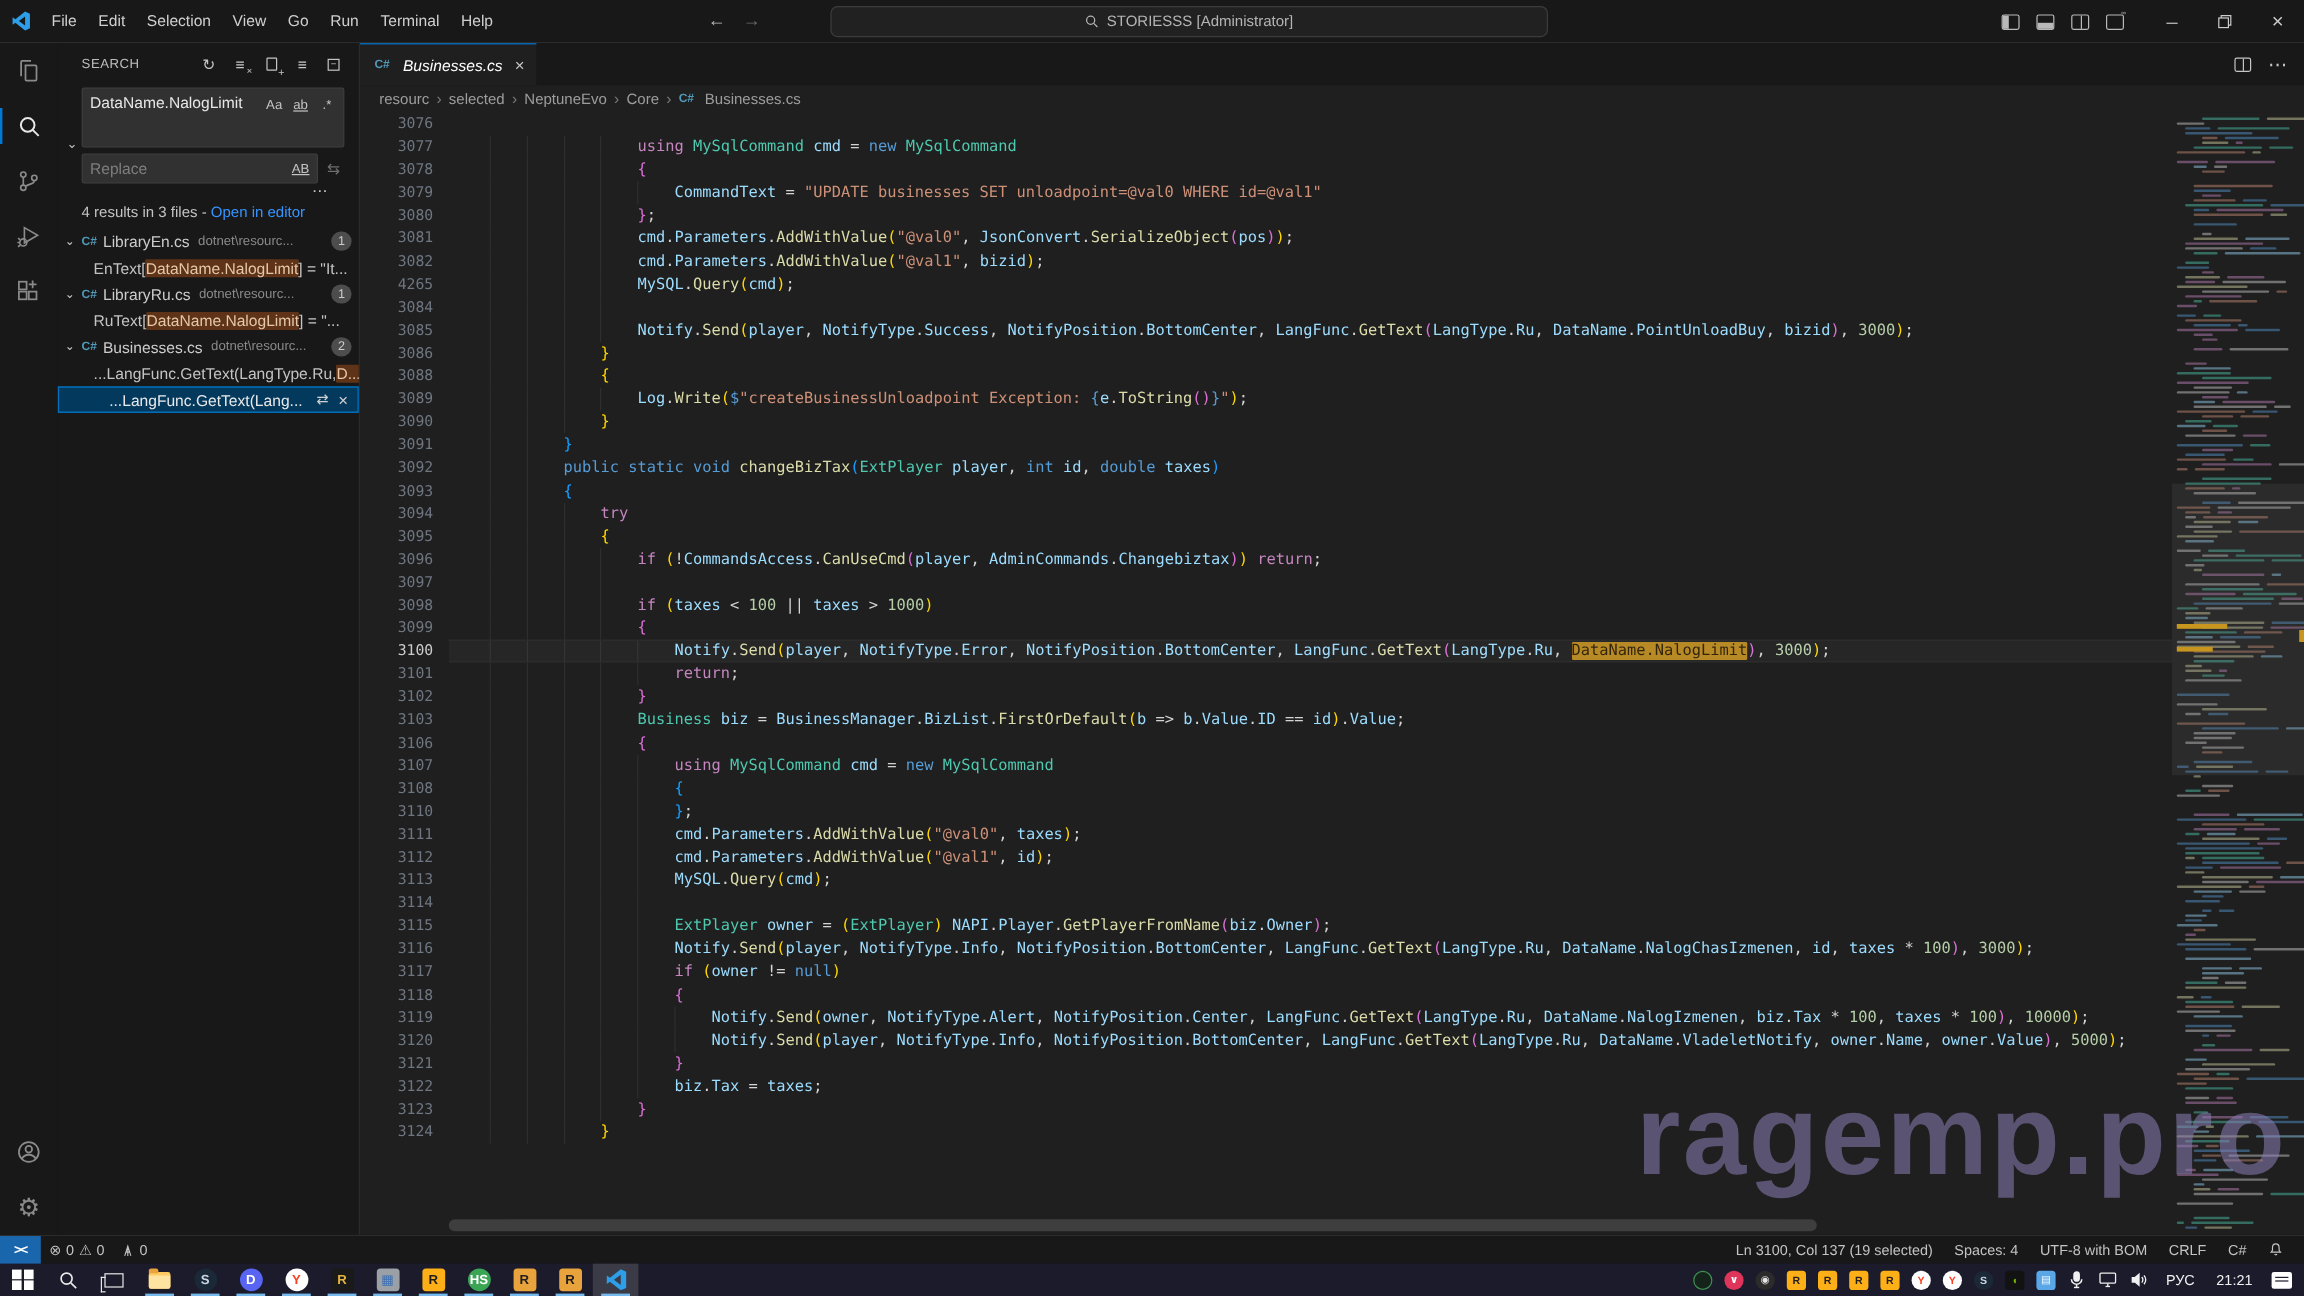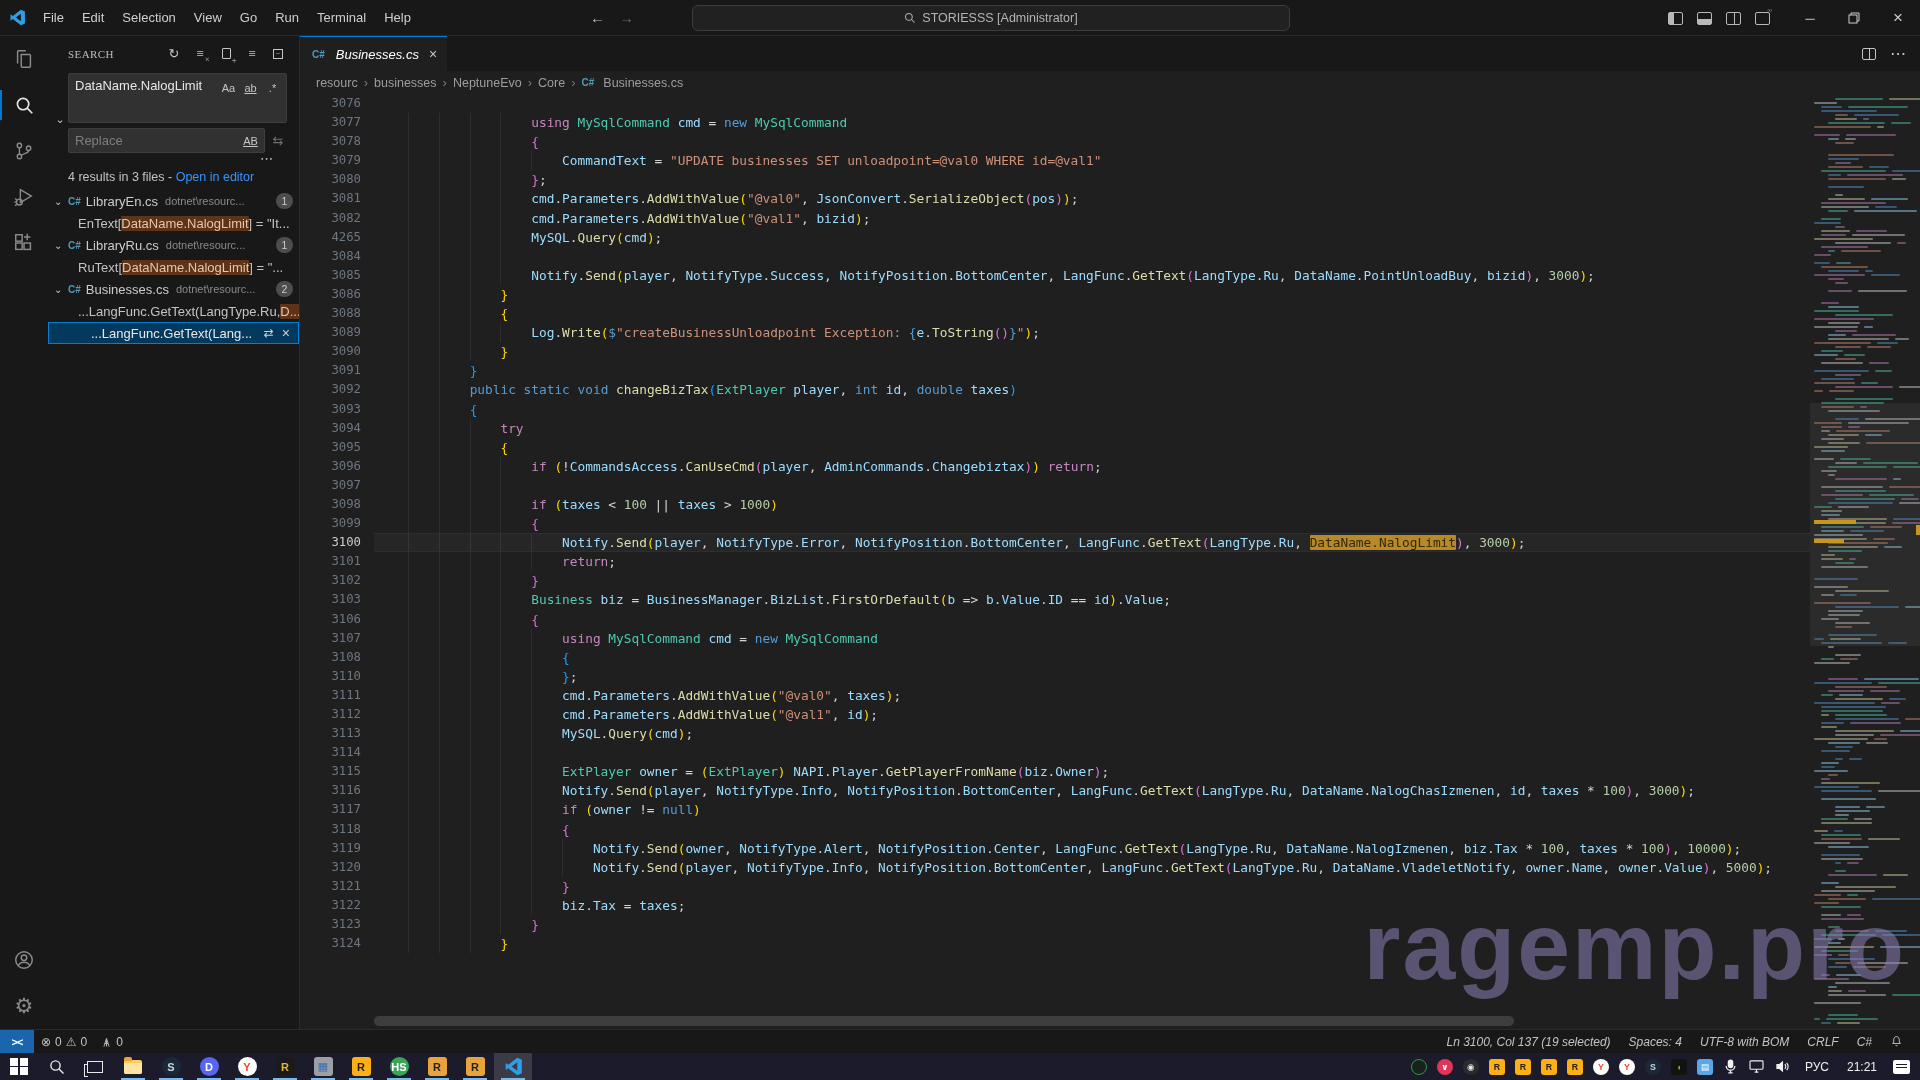--- a/index.html
+++ b/index.html
@@ -35,21 +35,21 @@
   .activitybar { width:48px; background:#181818; display:flex; flex-direction:column; align-items:center; flex:none; }
   .act { width:48px; height:46px; display:flex; align-items:center; justify-content:center; color:#8a8a8a; position:relative; }
   .act.on { color:#e7e7e7; }
   .act.on::before { content:''; position:absolute; left:0; top:8px; bottom:8px; width:2px; background:#0078d4; }
   .act svg { display:block; }
   .act-spacer { flex:1; }
   .gear-glyph { font-size:21px; }
 
   
   .sidebar { width:252px; background:#181818; border-right:1px solid #2b2b2b; flex:none; display:flex; flex-direction:column; font-size:13px; }
-  .sb-head { height:35px; display:flex; align-items:center; padding:0 12px 0 20px;font-family:Liberation Serif, serif; }
+  .sb-head { height:35px; display:flex; align-items:center; padding:0 12px 0 20px; }
   .sb-title { font-size:11px; letter-spacing:.4px; color:#bdbdbd; flex:1; }
   .sb-actions { display:flex; gap:8px; color:#c5c5c5; }
   .sb-actions .ab { width:18px; height:18px; display:flex; align-items:center; justify-content:center; font-size:13px; border-radius:4px; position:relative;}
   .mini-x { position:absolute; right:-1px; bottom:-1px; font-size:8px; }
   .mini-plus { position:absolute; right:-2px; bottom:-2px; font-size:9px; }
   .page-shape { width:9px; height:11px; border:1px solid #c5c5c5; border-radius:1px; position:relative; }
   .collapse-shape { width:10px; height:10px; border:1px solid #c5c5c5; position:relative; font-size:8px; line-height:8px; text-align:center;}
   .search-area { padding:2px 12px 0 4px; display:flex; }
   .toggle-replace { width:16px; display:flex; align-items:center; justify-content:center; color:#c5c5c5; font-size:11px; }
   .inputs { flex:1; }
@@ -117,21 +117,21 @@
   .watermark { position:absolute; right:14px; top:798px; font-size:95px; font-weight:bold; letter-spacing:2px;
     color:rgba(139,126,181,0.55); pointer-events:none; z-index:6; font-family:"Liberation Sans",sans-serif; }
 
   
   .statusbar { height:24px; background:#181818; border-top:1px solid #2b2b2b; display:flex; align-items:center;
     font-size:12px; color:#c3c3c3; flex:none; }
   .remote { width:34px; height:24px; background:#1a66ac; color:#ffffff; display:flex; align-items:center;
     justify-content:center; font-size:11px; font-weight:bold; letter-spacing:-1px; }
   .st-item { padding:0 7px; display:flex; align-items:center; gap:4px; height:24px; }
   .st-right { margin-left:auto; display:flex; align-items:center; padding-right:8px;}
-  .st-right .st-item { padding:0 9px;font-style:italic; }
+  .st-right .st-item { padding:0 9px; }
 
   
   .taskbar { height:27px; background:#1b1b2b; display:flex; align-items:center; flex:none; }
   .tb-left { display:flex; height:100%; }
   .tb-btn { width:38px; height:27px; display:flex; align-items:center; justify-content:center; position:relative; }
   .tb-btn.running::after { content:''; position:absolute; bottom:0; left:7px; right:7px; height:2.5px; background:#76b9ed; }
   .tb-btn.activeapp { background:rgba(255,255,255,0.14); }
   .appic { width:19px; height:19px; border-radius:3px; display:flex; align-items:center; justify-content:center;
     font-size:11px; font-weight:bold; overflow:hidden; }
   .appic.round { border-radius:50%; }
@@ -347,21 +347,21 @@
           <span class="split-ic"></span>
           <span>⋯</span>
         </div>
       </div>
       <div class="breadcrumb">
           <span class="bc-item">
             <span>resourc</span>
           </span>
           <span class="bc-sep">›</span>
           <span class="bc-item">
-            <span>businesses</span>
+            <span>selected</span>
           </span>
           <span class="bc-sep">›</span>
           <span class="bc-item">
             <span>NeptuneEvo</span>
           </span>
           <span class="bc-sep">›</span>
           <span class="bc-item">
             <span>Core</span>
           </span>
           <span class="bc-sep">›</span>

